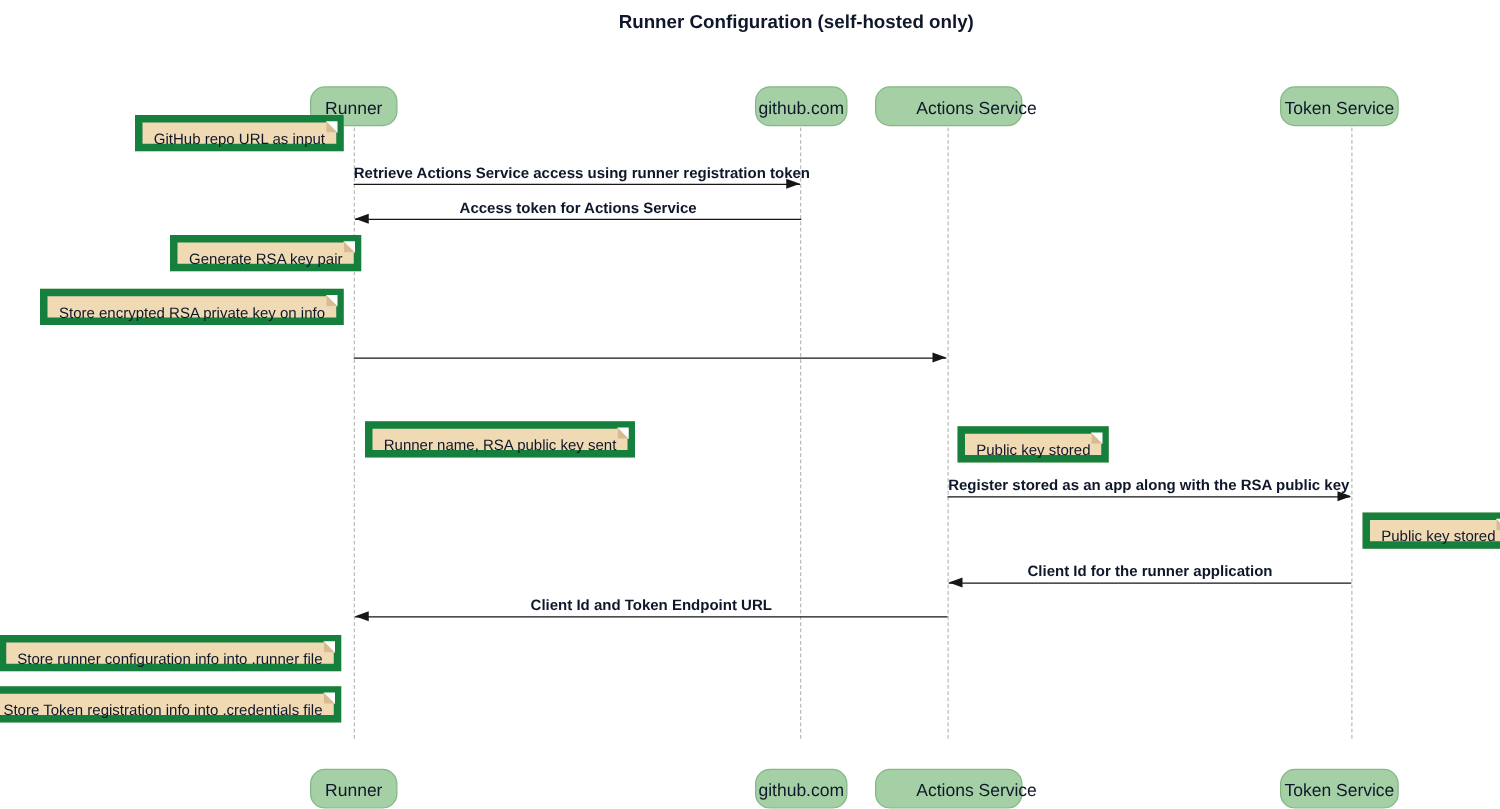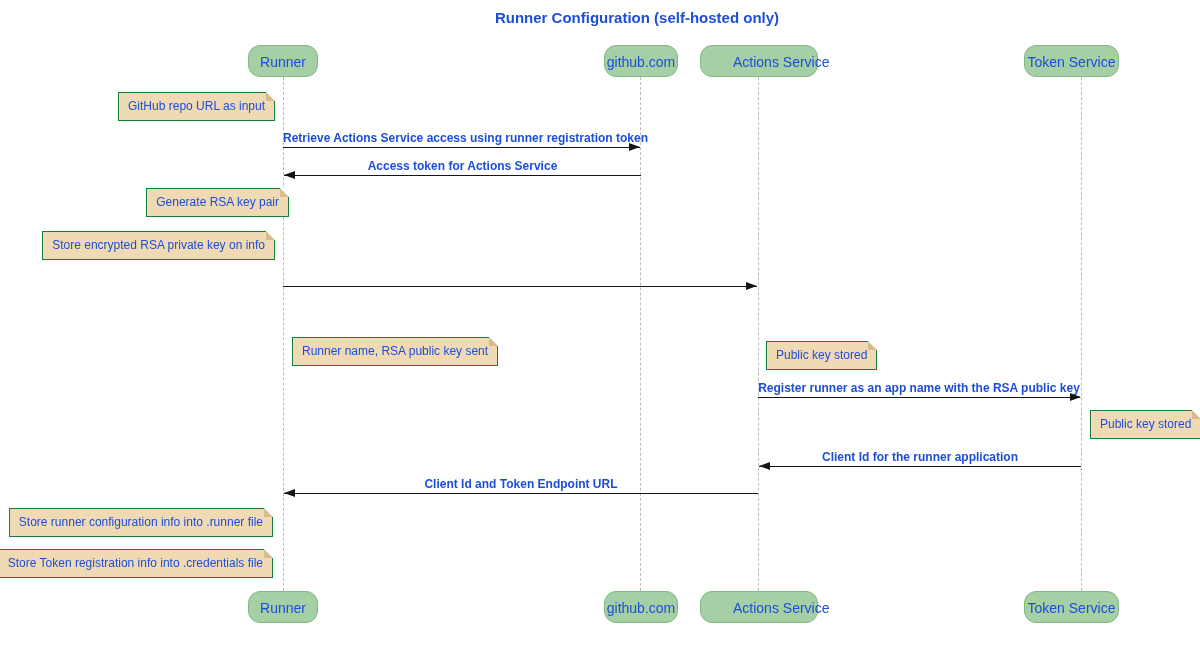--- a/index.html
+++ b/index.html
@@ -2,21 +2,21 @@
 <html><head>
 <meta charset="utf-8">
 <style>
   html, body { margin: 0; padding: 0; background: #ffffff; }
   .canvas {
     position: relative;
     width: 1200px;
     height: 647px;
     background: #ffffff;
     font-family: "Liberation Sans", sans-serif;
-    color: #1d4ed8;
+    color: #0f172a;
     overflow: hidden;
   }
   .title {
     position: absolute;
     top: 9px;
     left: 637px;
     transform: translateX(-50%);
     font-size: 15px;
     font-weight: bold;
     white-space: nowrap;
@@ -25,20 +25,21 @@
     position: absolute;
     height: 32px;
     line-height: 32px;
     box-sizing: border-box;
     text-align: center;
     font-size: 14px;
     background: #A5D0A5;
     border: 1px solid #84B784;
     border-radius: 12px;
     white-space: nowrap;
+    margin-top: 24px;
   }
   #p-runner-top, #p-runner-bot   { left: 248px;  width: 70px; }
   #p-github-top, #p-github-bot   { left: 604px;  width: 74px; }
   #p-actions-top, #p-actions-bot { left: 700px;  width: 118px; padding-left: 32px; }
   #p-token-top,  #p-token-bot    { left: 1024px; width: 95px; }
   #p-runner-top, #p-github-top, #p-actions-top, #p-token-top { top: 45px; }
   #p-runner-bot, #p-github-bot, #p-actions-bot, #p-token-bot { top: 591px; }
 
   .lifeline {
     position: absolute;
@@ -102,21 +103,21 @@
   .note {
     position: absolute;
     height: 29px;
     box-sizing: border-box;
     line-height: 27px;
     padding: 0 9px;
     font-size: 12px;
     text-align: center;
     white-space: nowrap;
     background: #F0DAB4;
-    border: 1px solid #15803d;
+    border: 6px solid #15803d;
   }
   .note::before {
     content: '';
     position: absolute;
     top: -1px; right: -1px;
     width: 0; height: 0;
     border-top: 9px solid #ffffff;
     border-left: 9px solid #D8BC8F;
   }
   #note1 { right: 925px; top: 92px; }
@@ -154,21 +155,21 @@
   <div class="msg-line" id="msg1-line"></div>
   <div class="arrow-r" id="msg1-arrow"></div>
 
   <div class="msg-label" id="msg2-label">Access token for Actions Service</div>
   <div class="msg-line" id="msg2-line"></div>
   <div class="arrow-l" id="msg2-arrow"></div>
 
   <div class="msg-line" id="msg3-line"></div>
   <div class="arrow-r" id="msg3-arrow"></div>
 
-  <div class="msg-label" id="msg4-label">Register runner as an app name with the RSA public key</div>
+  <div class="msg-label" id="msg4-label">Register stored as an app along with the RSA public key</div>
   <div class="msg-line" id="msg4-line"></div>
   <div class="arrow-r" id="msg4-arrow"></div>
 
   <div class="msg-label" id="msg5-label">Client Id for the runner application</div>
   <div class="msg-line" id="msg5-line"></div>
   <div class="arrow-l" id="msg5-arrow"></div>
 
   <div class="msg-label" id="msg6-label">Client Id and Token Endpoint URL</div>
   <div class="msg-line" id="msg6-line"></div>
   <div class="arrow-l" id="msg6-arrow"></div>

